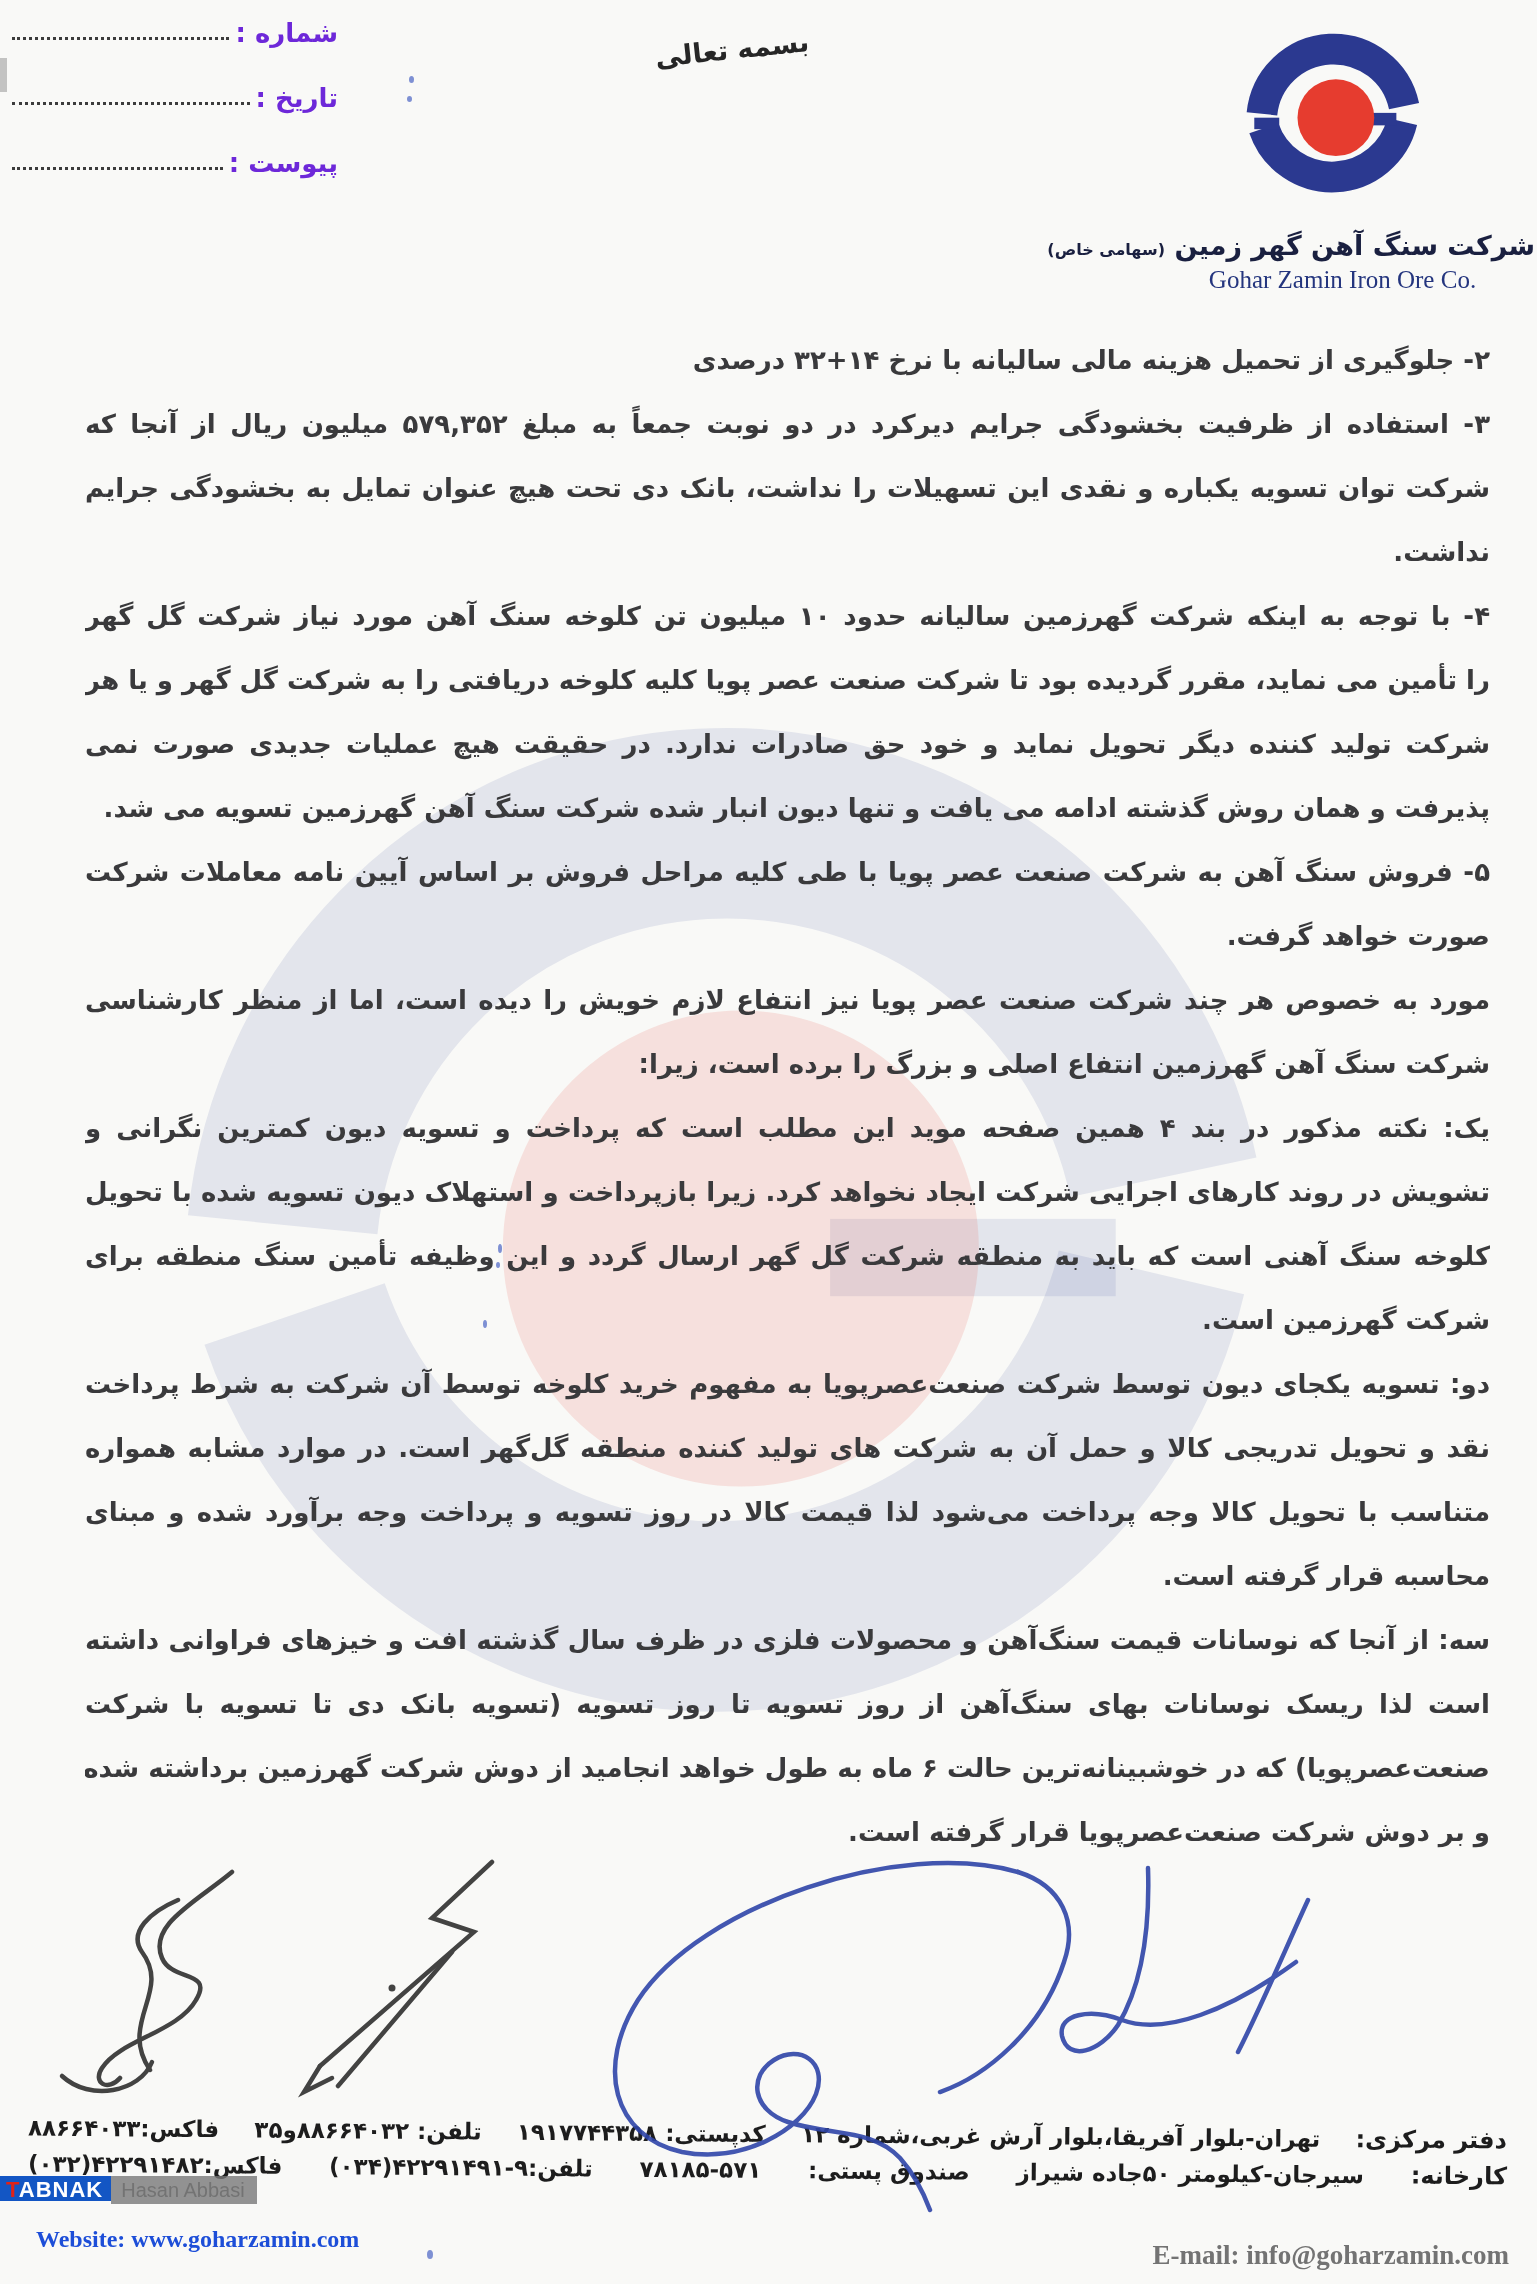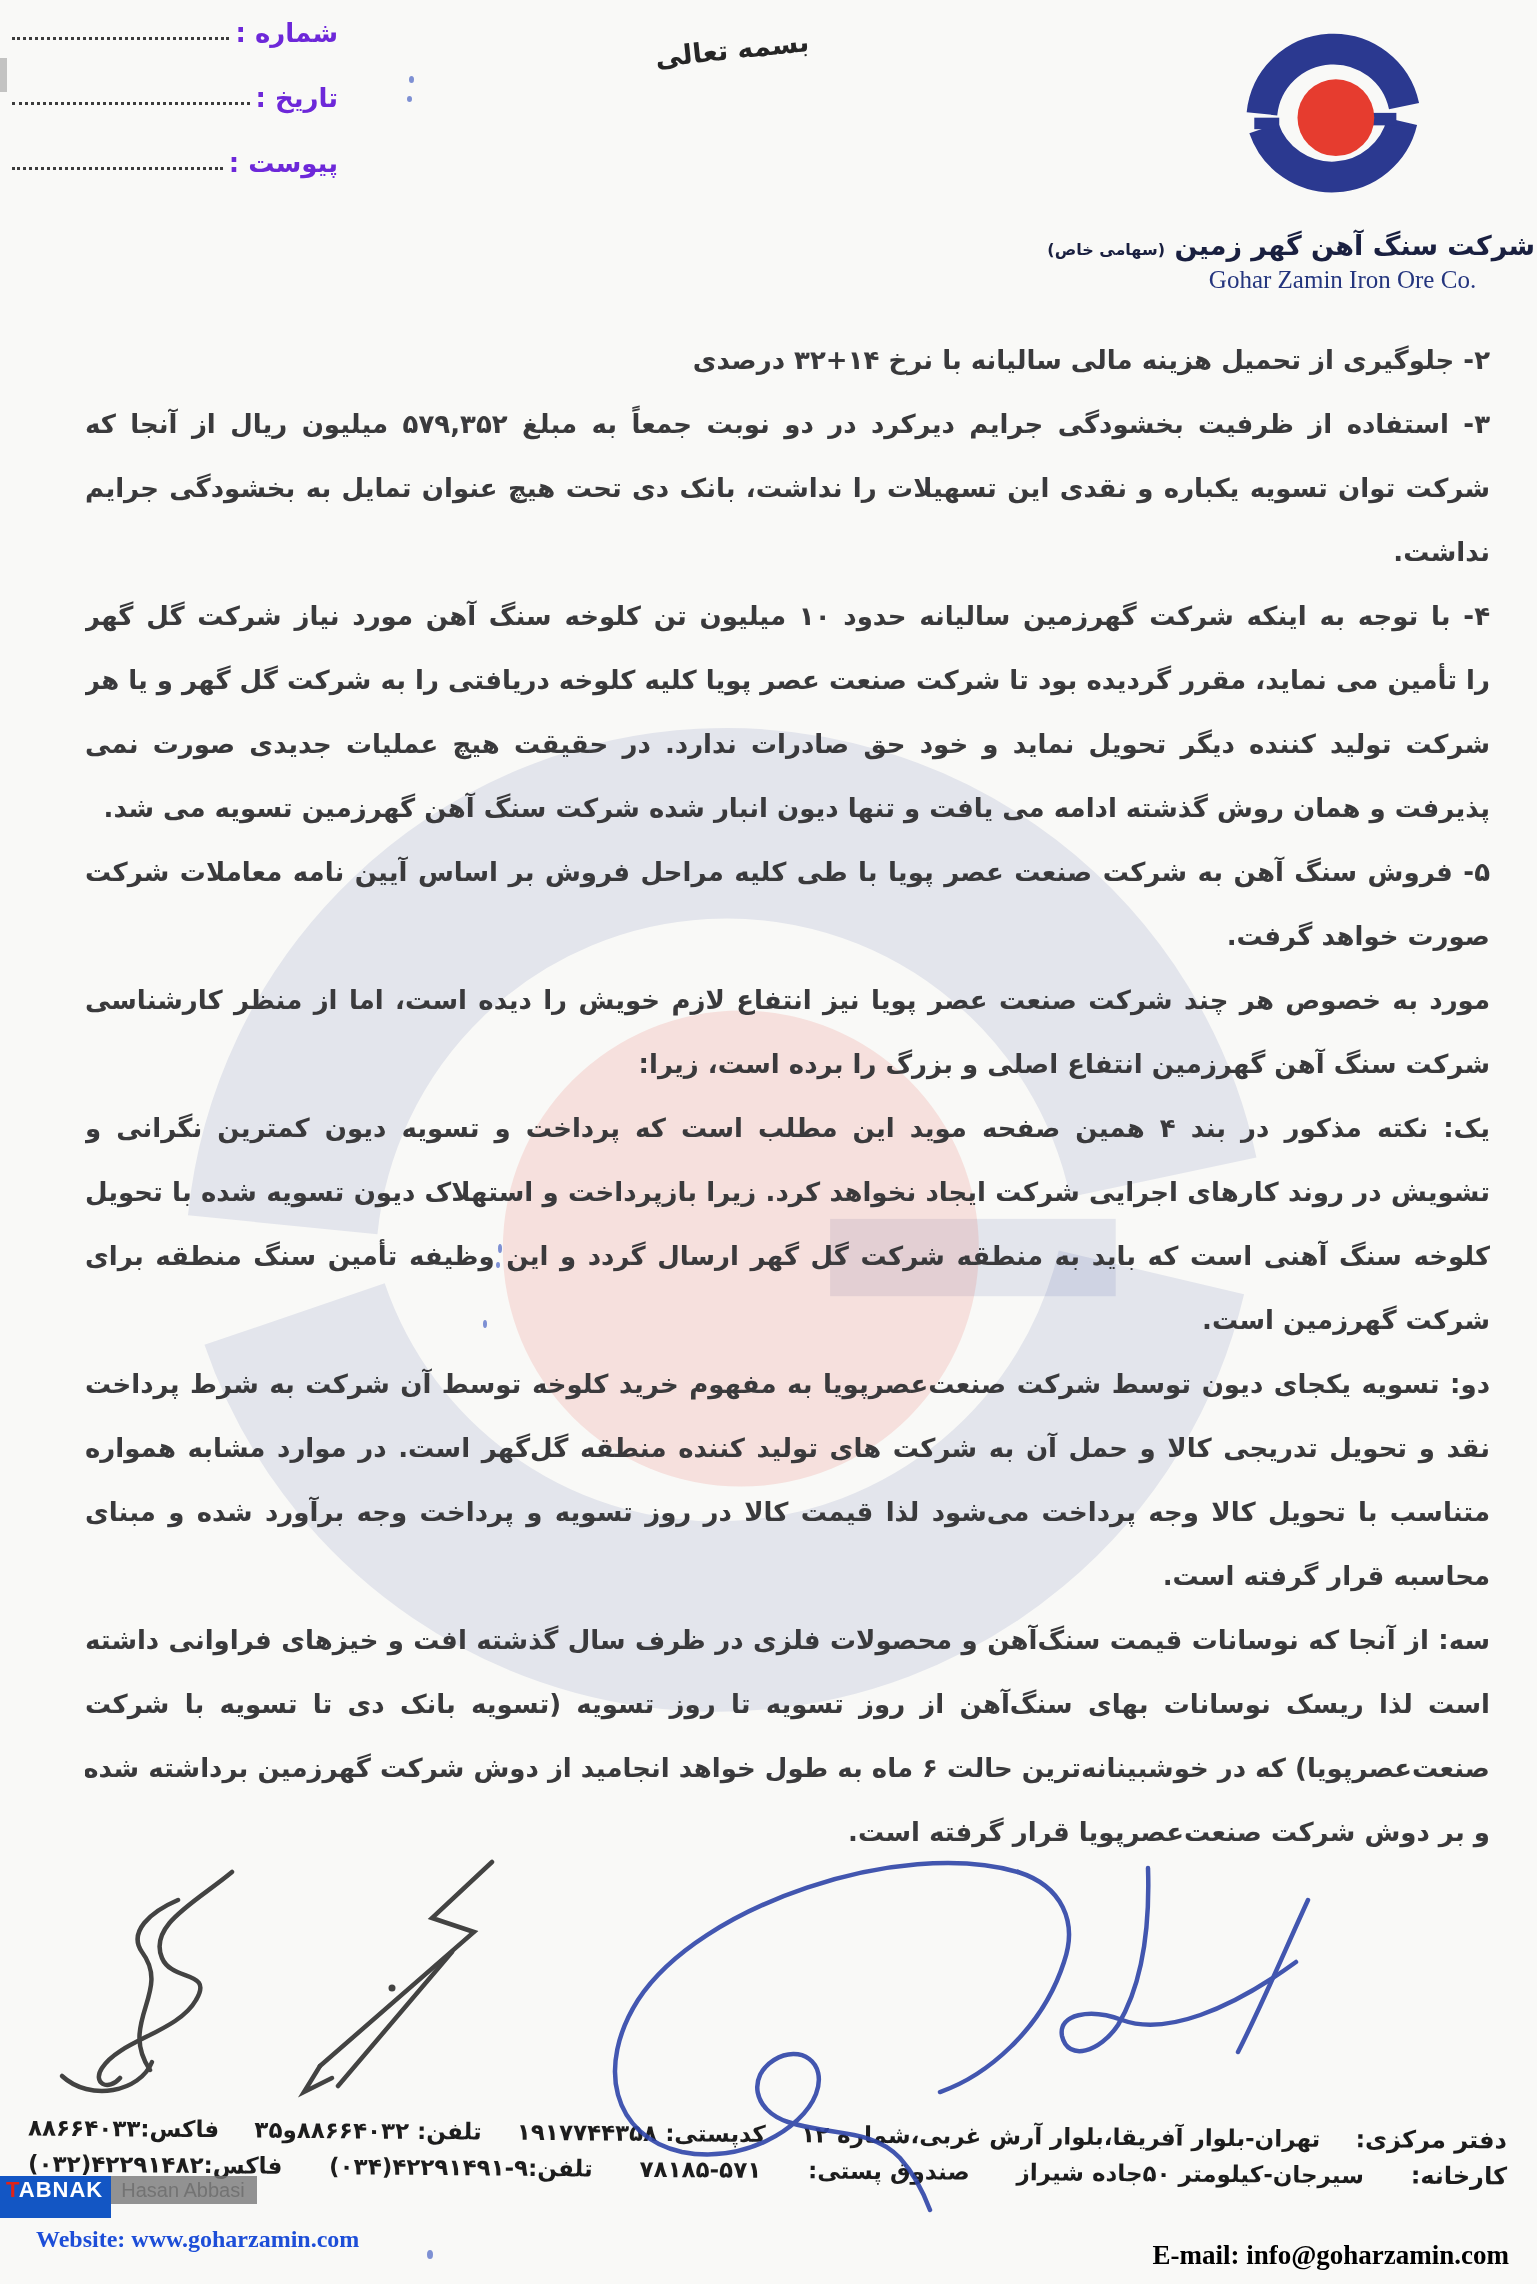--- a/index.html
+++ b/index.html
@@ -54,28 +54,28 @@
   }
   .fline1{top:2120px;}
   .fline2{top:2156px;}
   .fline .flabel{font-size:24px;}
   .weblink{
     position:absolute; left:36px; top:2226px; z-index:4;
     font-family:"Liberation Serif", serif; font-weight:bold; font-size:24px; color:#1d4ed8;
   }
   .maillink{
     position:absolute; right:28px; top:2240px; z-index:4;
-    font-family:"Liberation Serif", serif; font-weight:bold; font-size:27px; color:#000000;
+    font-family:"Liberation Serif", serif; font-weight:bold; font-size:27px; color:#737373;
   }
   
   .tabnak{position:absolute; left:0; top:2176px; z-index:6; display:flex; align-items:flex-start;}
   .tabnak .tb-box{
     background:#1356c4; color:#ffffff; font-weight:bold; font-size:22px;
     font-family:"Liberation Sans", sans-serif; letter-spacing:1px;
-    padding:3px 8px 17px 6px; line-height:1;
+    padding:3px 8px 0 6px; line-height:1;
   }
   .tabnak .tb-box .tred{color:#e02318;}
   .tabnak .tb-credit{
     background:rgba(120,120,120,.8); color:#737373; font-size:20px;
     font-family:"Liberation Sans", sans-serif; padding:4px 12px 4px 10px; line-height:1;
   }
   
   .ink{position:absolute; background:#3c57c0; opacity:.65; border-radius:50%; z-index:3;}
   .smudge{position:absolute; background:#8d8d8d; opacity:.5; z-index:1;}
 </style>

